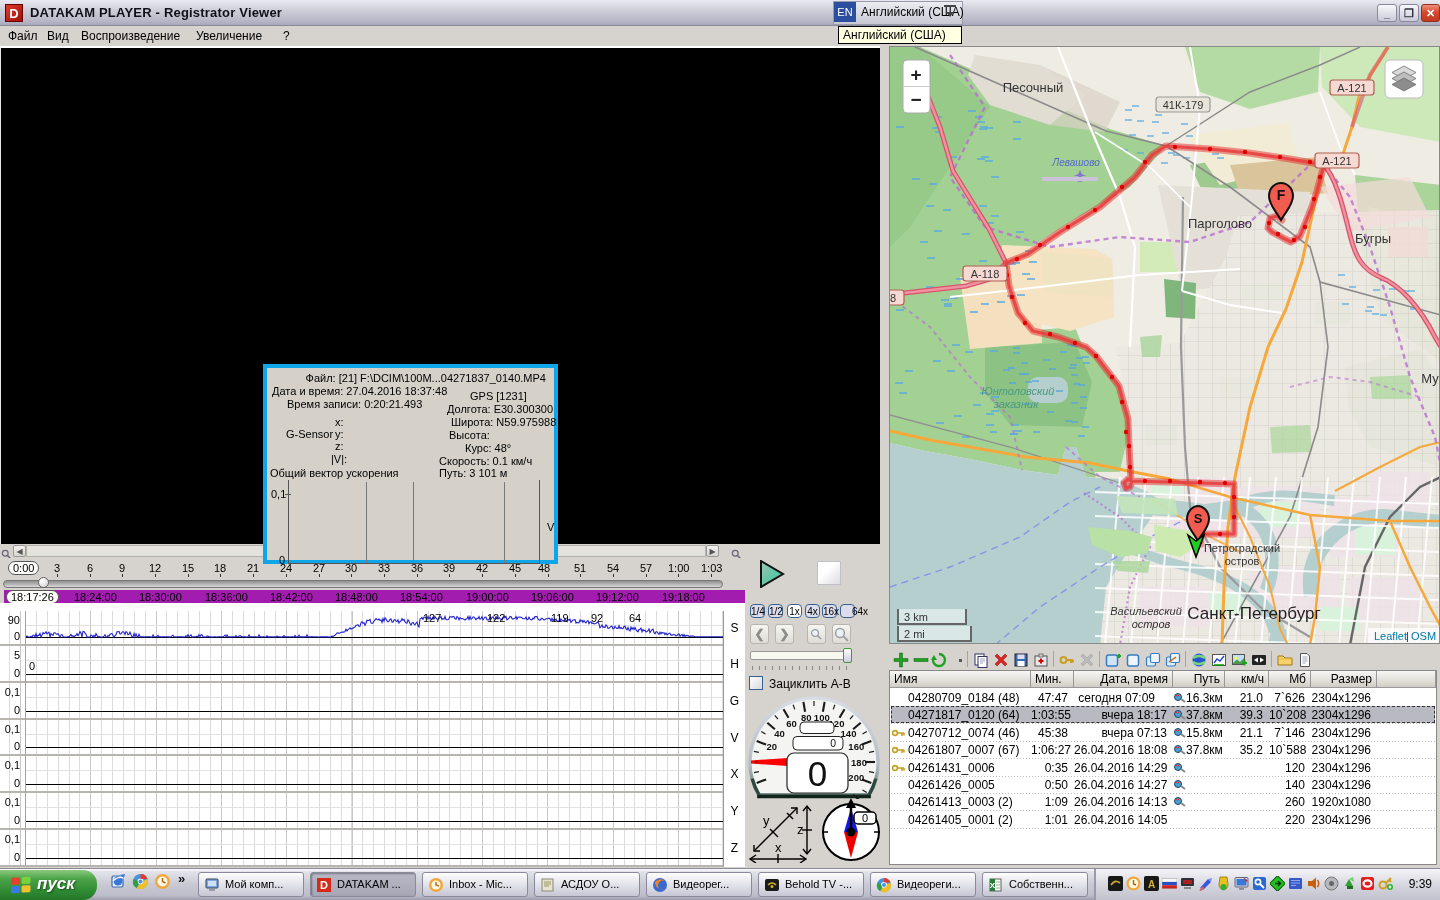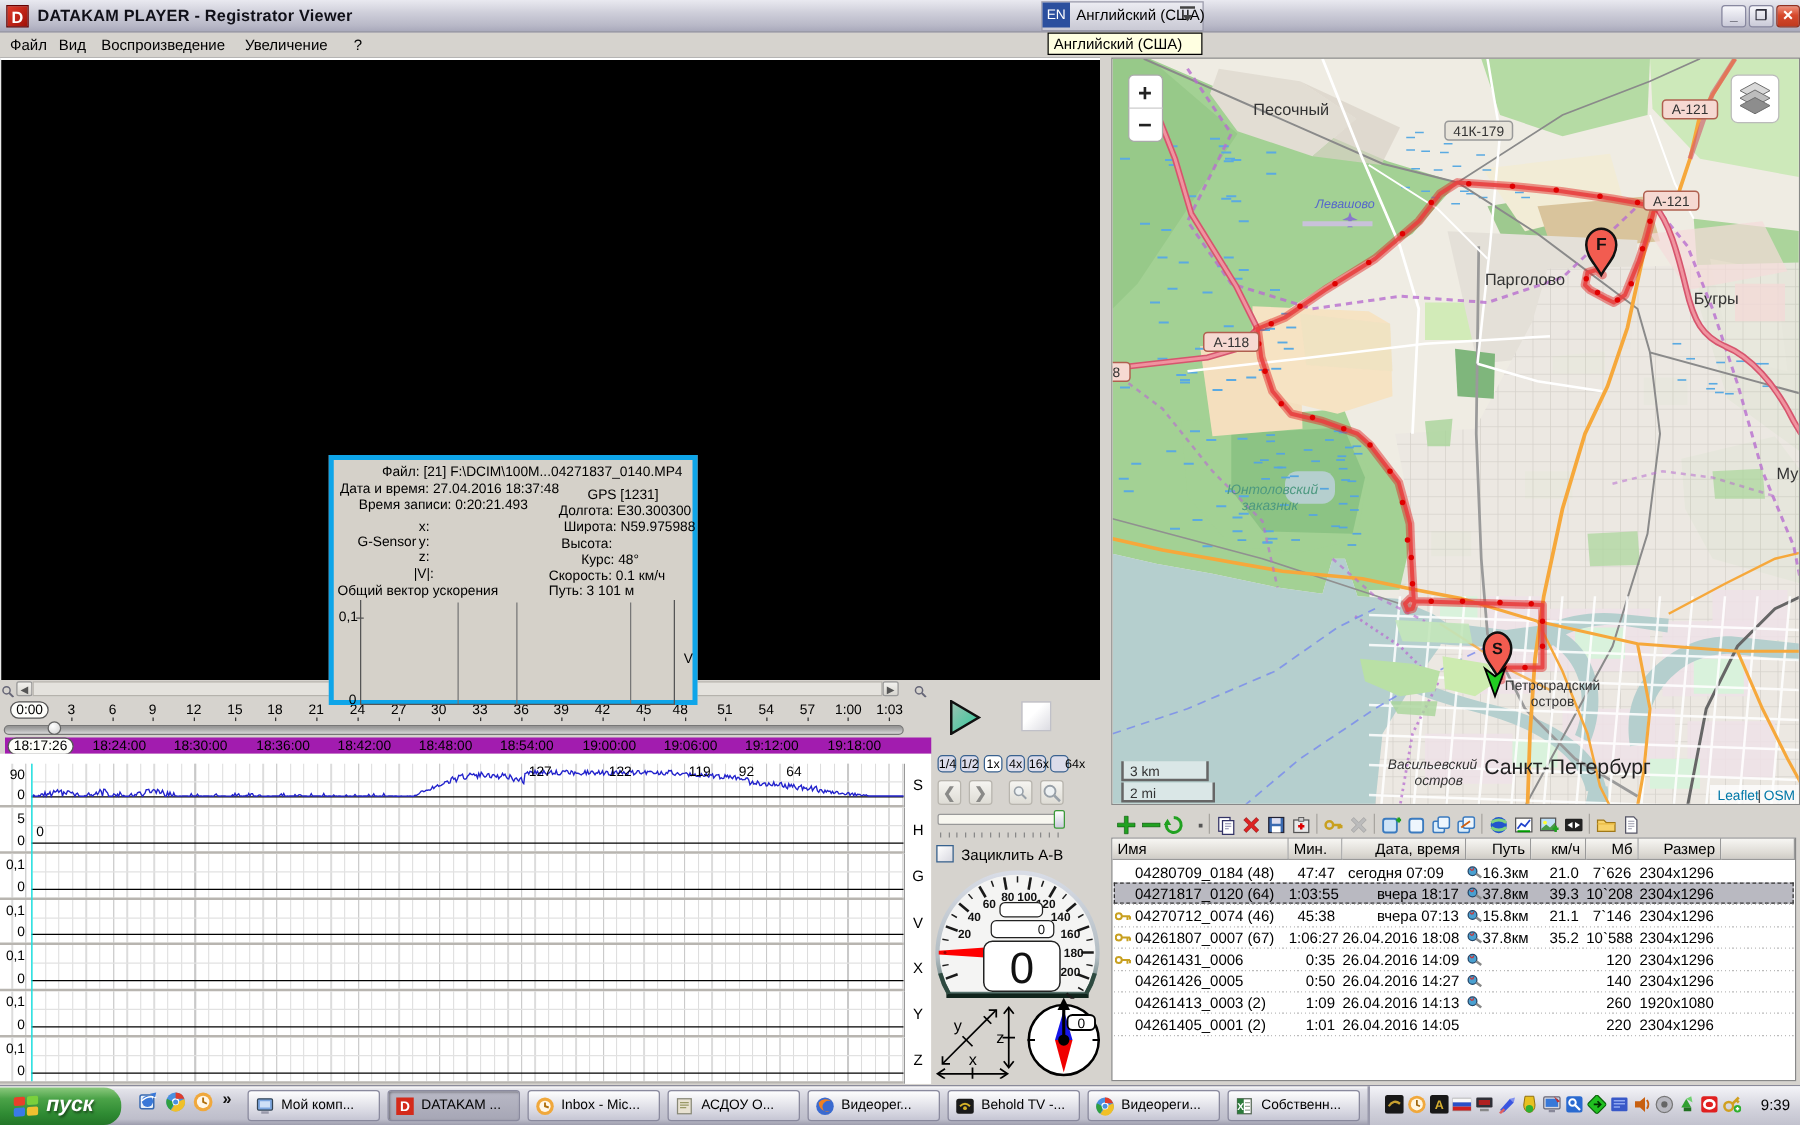--- a/index.html
+++ b/index.html
@@ -947,21 +947,21 @@
 <div class="cell" style="left:335px;width:38px;text-align:right;top:70.19999999999999px;">35.2</div>
 <div class="cell" style="left:379px;width:36px;text-align:right;top:70.19999999999999px;">10`588</div>
 <div class="cell" style="left:421px;width:60px;text-align:right;top:70.19999999999999px;">2304х1296</div>
 <div style="position:absolute;left:1px;top:87.19999999999999px;width:544px;height:1px;background:repeating-linear-gradient(90deg,#bbb 0 1px,transparent 1px 3px);"></div>
 <div style="position:absolute;left:2px;top:90.6px;"><svg width="13" height="10" viewBox="0 0 13 10">
           <circle cx="3" cy="5" r="2.4" fill="none" stroke="#c8a020" stroke-width="1.6"></circle>
           <path d="M5.4,5 L12,5 M10,5 L10,8 M12,5 L12,7.5" stroke="#c8a020" stroke-width="1.6"></path>
         </svg></div>
 <div class="cell" style="left:18px;top:87.6px;">04261431_0006</div>
 <div class="cell" style="left:141px;width:37px;text-align:right;top:87.6px;">0:35</div>
-<div class="cell" style="left:184px;width:93px;text-align:right;top:87.6px;">26.04.2016 14:09</div>
+<div class="cell" style="left:184px;width:93px;text-align:right;top:87.6px;">26.04.2016 14:29</div>
 <div style="position:absolute;left:283px;top:90.6px;"><svg width="13" height="11" viewBox="0 0 13 11">
           <circle cx="5" cy="5" r="3.5" fill="#4aa0d0" stroke="#246"></circle>
           <path d="M8,7 L12,10" stroke="#888" stroke-width="2"></path>
           <path d="M3,3 l1.5,1.5 M6,2.5 l-1,2" stroke="#c33" stroke-width="1"></path>
         </svg></div>
 <div class="cell" style="left:296px;width:36px;text-align:right;top:87.6px;"></div>
 <div class="cell" style="left:335px;width:38px;text-align:right;top:87.6px;"></div>
 <div class="cell" style="left:379px;width:36px;text-align:right;top:87.6px;">120</div>
 <div class="cell" style="left:421px;width:60px;text-align:right;top:87.6px;">2304х1296</div>
 <div style="position:absolute;left:1px;top:104.6px;width:544px;height:1px;background:repeating-linear-gradient(90deg,#bbb 0 1px,transparent 1px 3px);"></div>

